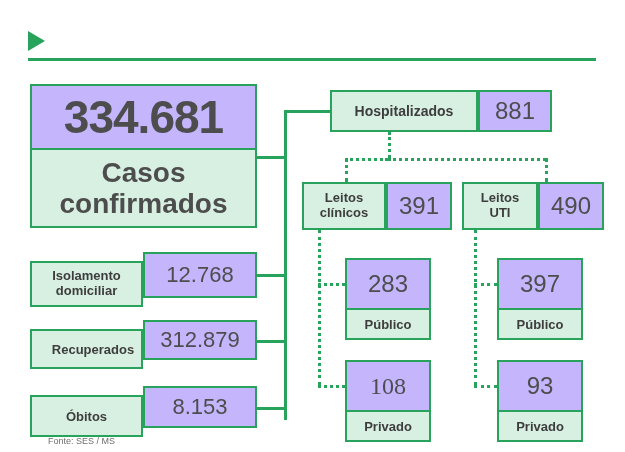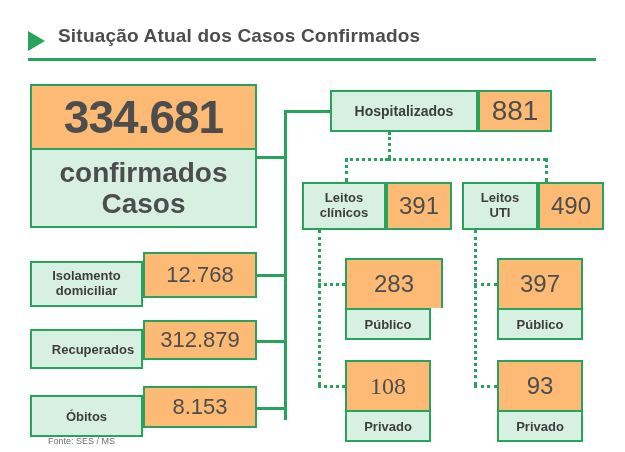--- a/index.html
+++ b/index.html
@@ -67,21 +67,21 @@
     justify-content: center;
     text-align: center;
     background: #ffffff;
   }
   .lbl {
     background: #d8f0e2;
     color: #3d3d3d;
     font-weight: bold;
   }
   .val {
-    background: #fdba74;
+    background: #c4b5fd;
     color: #4d4d4d;
   }
   .box span {
     display: block;
     line-height: 1.12;
   }
 
   
   .main-number {
     left: 30px;
@@ -111,33 +111,33 @@
 
   .iso-lbl  { left: 30px;  top: 252px; width: 113px; height: 46px; }
   .iso-val  { left: 143px; top: 252px; width: 114px; height: 46px; }
   .rec-lbl  { left: 30px;  top: 320px; width: 113px; height: 40px; padding-left: 13px; }
   .rec-val  { left: 143px; top: 320px; width: 114px; height: 40px; }
   .obi-lbl  { left: 30px;  top: 386px; width: 113px; height: 42px; text-align: right; }
   .obi-val  { left: 143px; top: 386px; width: 114px; height: 42px; }
 
   
   .hosp-lbl { left: 330px; top: 90px; width: 148px; height: 42px; font-size: 14px; }
-  .hosp-val { left: 478px; top: 90px; width: 74px;  height: 42px; font-size: 28px; }
+  .hosp-val { left: 478px; top: 90px; width: 74px;  height: 42px; font-size: 24px; }
 
   
   .lc-lbl { left: 302px; top: 182px; width: 84px;  height: 48px; font-size: 13px; }
   .lc-val { left: 386px; top: 182px; width: 66px;  height: 48px; font-size: 24px; }
   .lu-lbl { left: 462px; top: 182px; width: 76px;  height: 48px; font-size: 13px; }
   .lu-val { left: 538px; top: 182px; width: 66px;  height: 48px; font-size: 24px; }
 
   
   .sub-val { font-size: 24px; }
   .sub-lbl { font-size: 13px; }
 
-  .pub1-val { left: 345px; top: 258px; width: 98px; height: 50px; border-bottom: none; }
+  .pub1-val { left: 345px; top: 258px; width: 86px; height: 50px; border-bottom: none; }
   .pub1-lbl { left: 345px; top: 308px; width: 86px; height: 32px; }
   .pri1-val { left: 345px; top: 360px; width: 86px; height: 50px; border-bottom: none; font-family: Liberation Serif, serif; }
   .pri1-lbl { left: 345px; top: 410px; width: 86px; height: 32px; }
 
   .pub2-val { left: 497px; top: 258px; width: 86px; height: 50px; border-bottom: none; }
   .pub2-lbl { left: 497px; top: 308px; width: 86px; height: 32px; }
   .pri2-val { left: 497px; top: 360px; width: 86px; height: 50px; border-bottom: none; }
   .pri2-lbl { left: 497px; top: 410px; width: 86px; height: 32px; }
 
   
@@ -170,21 +170,20 @@
     margin-left: 16px;
   }
 </style>
 </head>
 <body>
 
 <div id="root">
 
   <div class="header">
     <div class="header-arrow"></div>
-    <div class="header-title">Situação Atual dos Casos Confirmados</div>
     <div class="header-rule"></div>
   </div>
 
   <div class="line hline" style="left:257px; top:156px; width:30px;"></div>
   <div class="line vline" style="left:284px; top:110px; height:310px;"></div>
 
   <div class="line hline" style="left:284px; top:110px; width:46px;"></div>
 
   <div class="line hline" style="left:257px; top:274px; width:27px;"></div>
 
@@ -202,22 +201,22 @@
   <div class="dot-h" style="left:318px; top:283px; width:27px;"></div>
   <div class="dot-h" style="left:318px; top:385px; width:27px;"></div>
 
   <div class="dot-v" style="left:474px; top:230px; height:155px;"></div>
   <div class="dot-h" style="left:474px; top:283px; width:23px;"></div>
   <div class="dot-h" style="left:474px; top:385px; width:23px;"></div>
 
   <div class="box val main-number">334.681</div>
   <div class="box lbl main-label">
     <span>
+      <span>Casos</span>
       <span>confirmados</span>
-      <span>Casos</span>
     </span>
   </div>
 
   <div class="box lbl row-lbl iso-lbl">
     <span>
       <span>Isolamento</span>
       <span>domiciliar</span>
     </span>
   </div>
   <div class="box val row-val iso-val">12.768</div>

